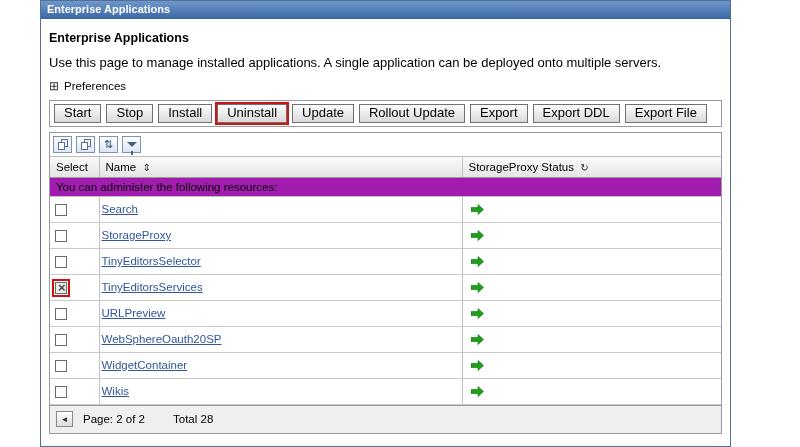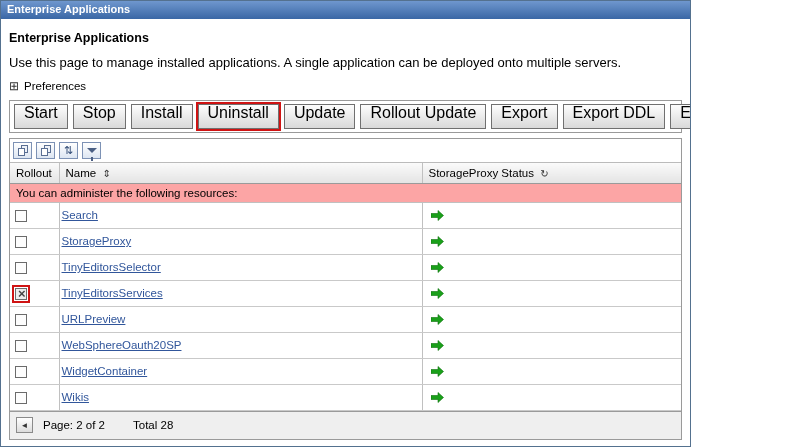--- a/index.html
+++ b/index.html
@@ -8,20 +8,21 @@
     width: 800px; height: 447px;
     font-family: "Liberation Sans", sans-serif;
     background: #ffffff;
     overflow: hidden;
   }
   .window {
     width: 691px; height: 447px;
     border: 1px solid #54718f;
     background: #fff;
     overflow: hidden;
+    margin-left: 40px;
   }
   .titlebar {
     height: 18px;
     background: linear-gradient(#6f97ce 0%, #3a67a5 100%);
     color: #fff; font-size: 11px; font-weight: bold;
     padding: 2px 6px; line-height: 13px;
   }
   .content { padding: 6px 8px 0; }
   .page-heading { font-size: 12.5px; font-weight: bold; margin: 6px 0 10px; color: #000; }
   .page-desc { font-size: 13px; margin-bottom: 10px; color: #000; }
@@ -30,22 +31,22 @@
 
   .button-bar {
     border: 1px solid #9a9a9a; padding: 1px 2px;
     display: flex; align-items: center;
     margin-bottom: 5px; background: #fff;
   }
   .btn-wrap { border: 2px solid transparent; display: inline-block; line-height: 0; margin-right: 1px; }
   .btn-wrap.hl { border-color: #cf1313; }
   .ws-btn {
     font-family: "Liberation Sans", sans-serif;
-    font-size: 16px; line-height: 14px;
-    padding: 1px 9px 8px;
+    font-size: 13px; line-height: 14px;
+    padding: 1px 9px 2px;
     background: linear-gradient(#fdfdfd, #d9d9d9);
     border: 1px solid #707070;
     color: #000; cursor: pointer; white-space: nowrap;
   }
 
   .table-frame { border: 1px solid #9a9a9a; }
   .icon-strip { padding: 3px 3px; display: flex; gap: 4px; border-bottom: 1px solid #bbb; }
   .icon-btn {
     width: 19px; height: 17px;
     border: 1px solid #7d92b5;
@@ -64,21 +65,21 @@
   th {
     font-weight: normal; text-align: left; padding: 4px 6px;
     background: linear-gradient(#fafafa, #e4e4e4);
     border-bottom: 1px solid #9a9a9a; color: #000;
   }
   .col-select { width: 49px; }
   .col-name { width: 363px; }
   th.col-select, td.col-select { border-right: 1px solid #c0c0c0; }
   th.col-name, td.col-name { border-right: 1px solid #c0c0c0; }
   .sort-icon { font-size: 10px; color: #333; margin-left: 3px; }
-  .caption-row td { background: #fca5a5; border-bottom: 1px solid #c0c0c0; padding: 3px 6px; }
+  .caption-row td { background: #a21caf; border-bottom: 1px solid #c0c0c0; padding: 3px 6px; }
   .data-row td { border-bottom: 1px solid #c9c9c9; padding: 5px 2px; line-height: 15px; }
   .app-link { color: #31569b; text-decoration: underline; }
   .cb {
     display: inline-block; width: 12px; height: 12px;
     border: 1px solid #6b6b6b; background: #fdfdfd;
     margin-left: 3px; position: relative; vertical-align: middle; cursor: pointer;
   }
   .cb.checked { background: #ececec; }
   .cb.checked::after { content: "×"; position: absolute; left: 2px; top: -3px; font-size: 13px; font-weight: bold; color: #444; }
   .cb.hl-red { outline: 2px solid #cf1313; outline-offset: 1px; }
@@ -146,21 +147,21 @@
         </span>
         <span class="icon-btn">
           <span class="funnel"></span>
         </span>
       </div>
 
       <table>
         <thead>
           <tr>
             <th class="col-select">
-              <span>Rollout</span>
+              <span>Select</span>
             </th>
             <th class="col-name">
               <span>Name</span>
               <span class="sort-icon">⇕</span>
             </th>
             <th class="col-status">
               <span>StorageProxy Status</span>
               <span class="sort-icon">↻</span>
             </th>
           </tr>

